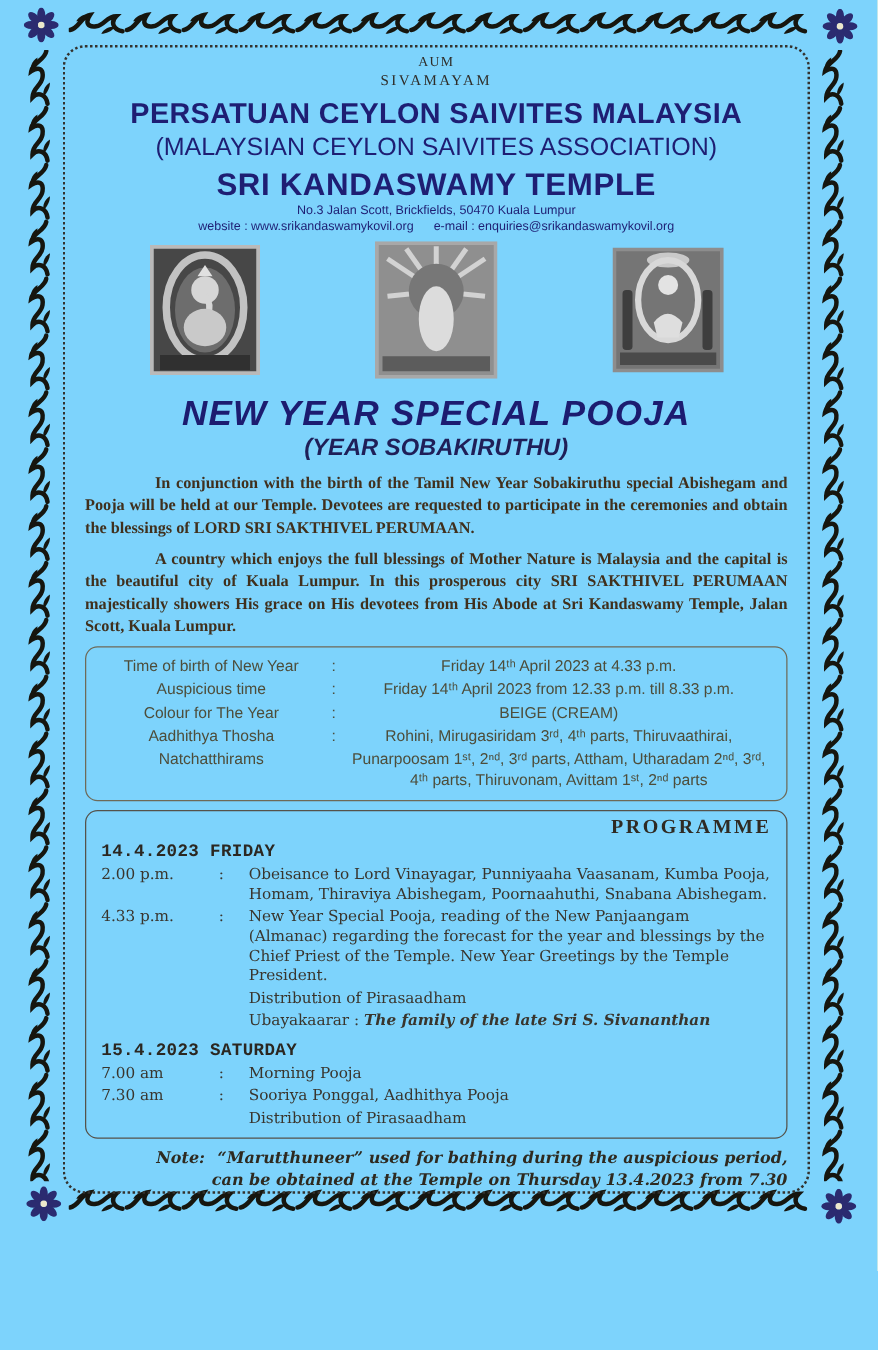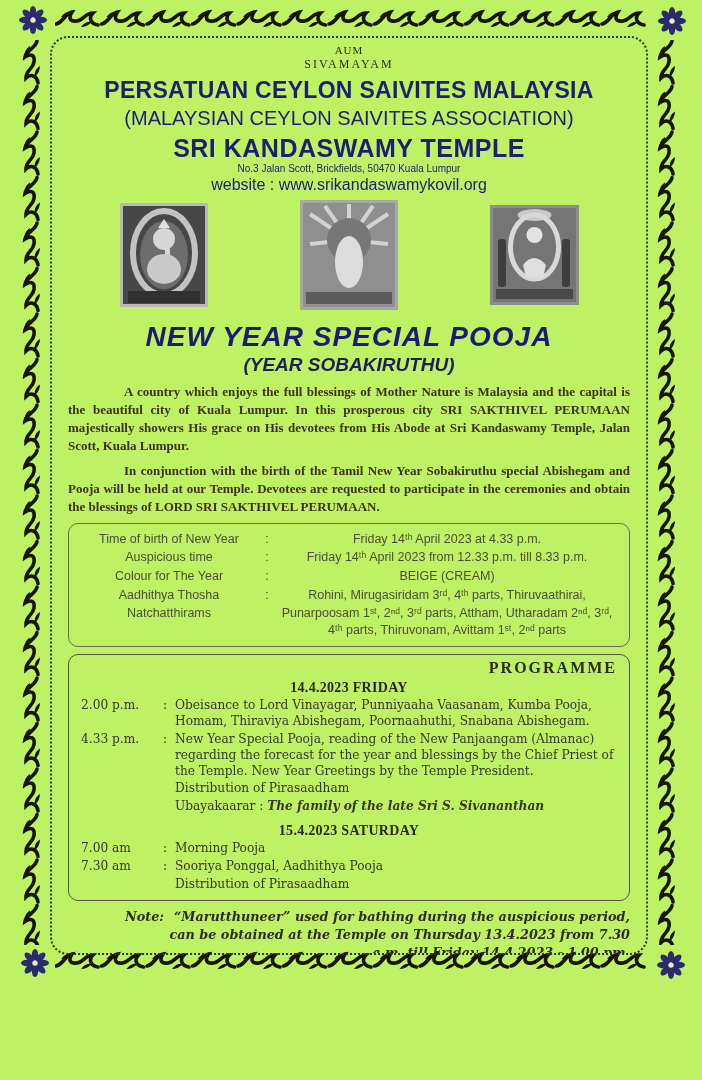--- a/index.html
+++ b/index.html
@@ -1,16 +1,16 @@
 <!DOCTYPE html>
 <html><head>
 <meta charset="utf-8">
 <style>
   html,body{margin:0;padding:0;background:#faf6da;}
-  .page{position:relative;width:702px;height:1080px;background:#bef264;
+  .page{position:relative;width:702px;height:1080px;background:#7dd3fc;
         font-family:"Liberation Sans",sans-serif;overflow:hidden;}
 
   
   .orn{position:absolute;display:block;}
   .orn-top{left:55px;top:9px;width:591px;height:22px;}
   .orn-bottom{left:55px;top:951px;width:591px;height:22px;}
   .orn-left{left:22px;top:40px;width:22px;height:905px;}
   .orn-right{left:657px;top:40px;width:22px;height:905px;}
   .rosette{position:absolute;width:28px;height:28px;}
   .ros-tl{left:19px;top:6px;}  .ros-tr{left:658px;top:7px;}
@@ -20,44 +20,44 @@
   .content{position:absolute;left:50px;top:36px;width:598px;height:919px;
            border:2px dotted #33322e;border-radius:18px;box-sizing:border-box;
            padding:6px 16px;overflow:hidden;text-align:center;}
 
   .aum{font-family:"Liberation Serif",serif;font-size:11px;color:#2f2d28;letter-spacing:1px;}
   .sivamayam{font-family:"Liberation Serif",serif;font-size:12px;color:#2f2d28;letter-spacing:2px;margin-top:1px;}
   .org-name{font-size:23px;font-weight:bold;color:#1e1e73;margin-top:5px;letter-spacing:.3px;}
   .org-alt{font-size:20px;color:#1e1e73;margin-top:3px;}
   .temple{font-size:25px;font-weight:bold;color:#1e1e73;margin-top:4px;letter-spacing:.5px;}
   .address{font-size:10px;color:#1e1e73;margin-top:0;}
-  .contact{font-size:16px;color:#1e1e73;margin-top:2px;display:flex;justify-content:center;gap:16px;}
+  .contact{font-size:10px;color:#1e1e73;margin-top:2px;display:flex;justify-content:center;gap:16px;}
 
   .photos{display:flex;justify-content:center;align-items:center;gap:92px;margin-top:6px;}
   .photos figure{margin:0;}
 
   .title-main{font-size:28px;font-weight:bold;font-style:italic;color:#1c1c70;margin-top:7px;letter-spacing:1px;}
   .title-sub{font-family:Liberation Sans, sans-serif;font-size:19px;font-weight:bold;font-style:italic;color:#1f1f58;margin-top:1px;}
 
   .intro p{margin:7px 0 0;text-align:justify;text-indent:56px;
            font-family:"Liberation Serif",serif;font-weight:bold;
            font-size:13px;line-height:1.38;color:#40301d;}
 
   .details-box{margin-top:7px;border:1.5px solid #6e6a58;border-radius:10px;
                padding:6px 10px;text-align:left;}
   .details-row{display:grid;grid-template-columns:180px 8px 1fr;column-gap:4px;
                font-size:12.5px;line-height:1.42;color:#4d4d3a;margin-top:1px;text-align:center;}
 
   .prog-box{margin-top:7px;border:1.5px solid #55524a;border-radius:10px;
             padding:4px 12px 7px;text-align:left;}
   .prog-heading{text-align:right;font-family:"Liberation Serif",serif;
                 font-weight:bold;font-size:16px;letter-spacing:2px;color:#2f2b24;}
-  .prog-date{font-family:Liberation Serif, serif;font-weight:bold;font-size:14px;
-             color:#2b2721;margin-top:3px;letter-spacing:.3px;text-align:center;}
-  .prog-row{display:grid;grid-template-columns:82px 12px 1fr;column-gap:0;
+  .prog-date{font-family:Liberation Mono, monospace;font-weight:bold;font-size:14px;
+             color:#2b2721;margin-top:3px;letter-spacing:.3px;}
+  .prog-row{display:grid;grid-template-columns:82px 12px 1fr;column-gap:12px;
             font-family:"DejaVu Serif",serif;font-size:12.2px;line-height:1.3;
             color:#39352d;margin-top:2px;}
   .ubay-value{font-weight:bold;font-style:italic;}
   .day-gap{height:5px;}
 
   .note-row{display:flex;text-align:right;margin-top:7px;
             font-family:"DejaVu Serif",serif;font-weight:bold;font-style:italic;
             font-size:12.8px;line-height:1.42;color:#2e2a20;}
   .note-label{flex:none;width:92px;padding-left:4px;}
   .note-text{flex:1;}
@@ -183,20 +183,21 @@
   <div class="content">
 
     <div class="aum">AUM</div>
     <div class="sivamayam">SIVAMAYAM</div>
     <div class="org-name">PERSATUAN CEYLON SAIVITES MALAYSIA</div>
     <div class="org-alt">(MALAYSIAN CEYLON SAIVITES ASSOCIATION)</div>
     <div class="temple">SRI KANDASWAMY TEMPLE</div>
     <div class="address">No.3 Jalan Scott, Brickfields, 50470 Kuala Lumpur</div>
     <div class="contact">
       <span>website : www.srikandaswamykovil.org</span>
+      <span>e-mail : enquiries@srikandaswamykovil.org</span>
     </div>
 
     <div class="photos">
       <figure>
         <svg width="88" height="104" viewBox="0 0 88 104">
           <rect width="88" height="104" fill="#b9b9b9"></rect>
           <rect x="3" y="3" width="82" height="98" fill="#474747"></rect>
           <ellipse cx="44" cy="50" rx="31" ry="42" fill="none" stroke="#c2c2c2" stroke-width="6"></ellipse>
           <ellipse cx="44" cy="52" rx="24" ry="34" fill="#6d6d6d"></ellipse>
           <circle cx="44" cy="36" r="11" fill="#d6d6d6"></circle>
@@ -236,22 +237,22 @@
           <rect x="72" y="34" width="8" height="48" rx="3" fill="#3e3e3e"></rect>
           <rect x="6" y="84" width="77" height="10" fill="#4a4a4a"></rect>
         </svg>
       </figure>
     </div>
 
     <div class="title-main">NEW YEAR SPECIAL POOJA</div>
     <div class="title-sub">(YEAR SOBAKIRUTHU)</div>
 
     <div class="intro">
+      <p>In conjunction with the birth of the Tamil New Year Sobakiruthu special Abishegam and Pooja will be held at our Temple. Devotees are requested to participate in the ceremonies and obtain the blessings of LORD SRI SAKTHIVEL PERUMAAN.</p>
       <p>A country which enjoys the full blessings of Mother Nature is Malaysia and the capital is the beautiful city of Kuala Lumpur. In this prosperous city SRI SAKTHIVEL PERUMAAN majestically showers His grace on His devotees from His Abode at Sri Kandaswamy Temple, Jalan Scott, Kuala Lumpur.</p>
-      <p>In conjunction with the birth of the Tamil New Year Sobakiruthu special Abishegam and Pooja will be held at our Temple. Devotees are requested to participate in the ceremonies and obtain the blessings of LORD SRI SAKTHIVEL PERUMAAN.</p>
     </div>
 
     <div class="details-box">
       <div class="details-row">
         <span>Time of birth of New Year</span>
         <span>:</span>
         <span>Friday 14ᵗʰ April 2023 at 4.33 p.m.</span>
       </div>
       <div class="details-row">
         <span>Auspicious time</span>

